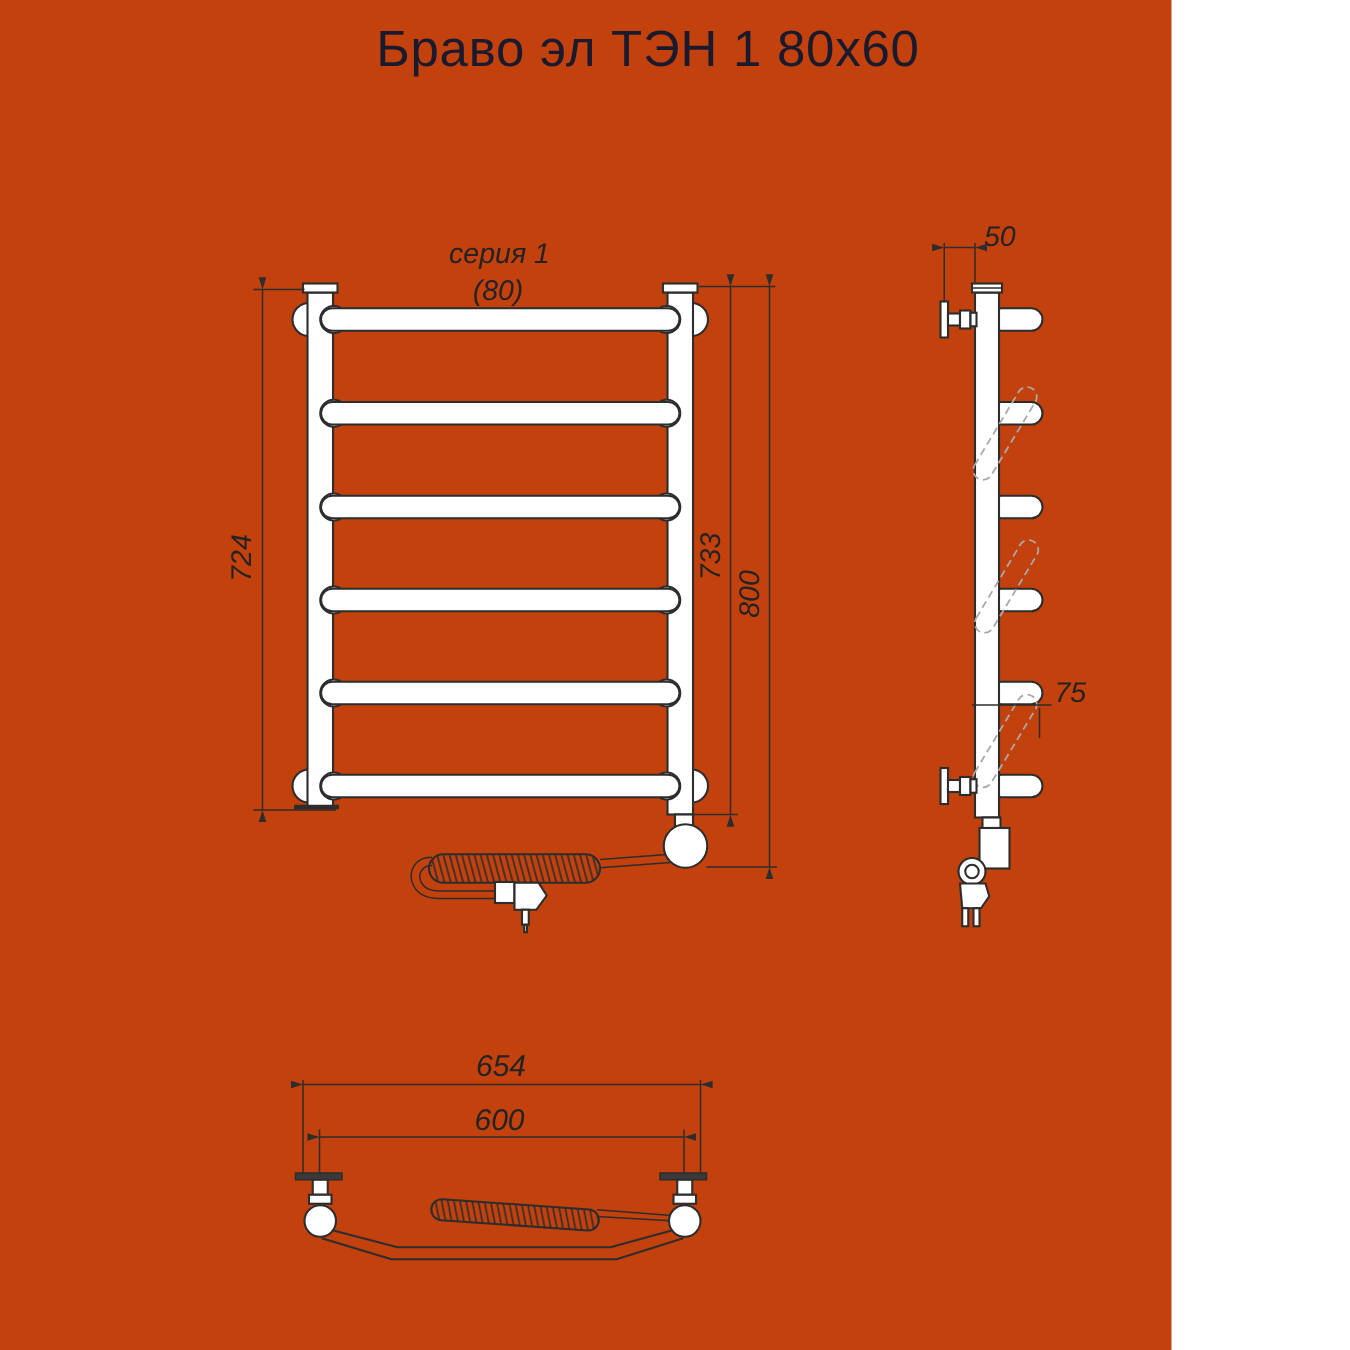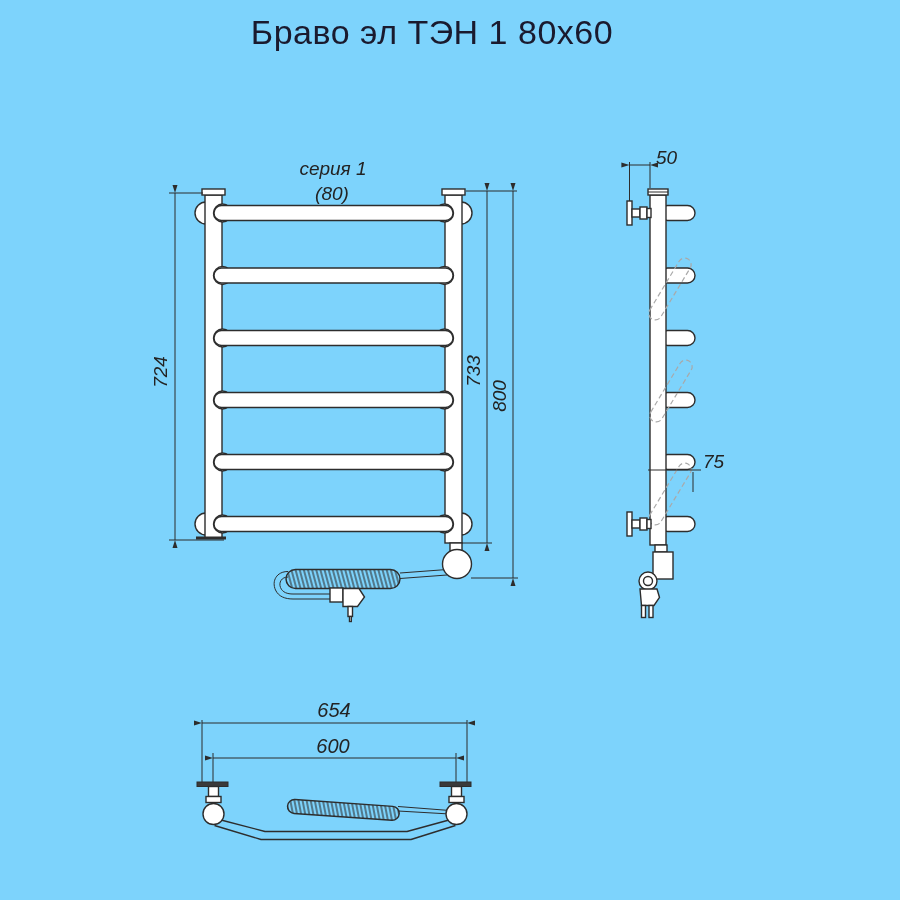--- a/index.html
+++ b/index.html
@@ -1,16 +1,16 @@
 <!DOCTYPE html>
 <html><head>
 <meta charset="utf-8">
 <style>
   html,body{margin:0;padding:0;background:#fff;}
-  .sheet{position:relative;width:900px;height:900px;background:#7dd3fc;overflow:hidden;
+  .sheet{position:relative;width:781px;height:900px;background:#c2410c;overflow:hidden;
          font-family:"Liberation Sans","DejaVu Sans",sans-serif;}
   svg{position:absolute;left:0;top:0;}
   .title{font-size:34px;font-weight:500;fill:#1a1a2e;letter-spacing:0.5px;}
   .dim{font-size:20px;font-style:italic;fill:#232323;}
   .dimsm{font-size:19px;font-style:italic;fill:#232323;}
   .ol{stroke:#2d2d2d;stroke-width:1.4;fill:#fff;}
   .ln{stroke:#2d2d2d;stroke-width:1.4;fill:none;}
   .thin{stroke:#2d2d2d;stroke-width:1;fill:none;}
   .phantom{stroke:#a9a9a9;stroke-width:1.2;fill:none;stroke-dasharray:5 3;}
 </style>

